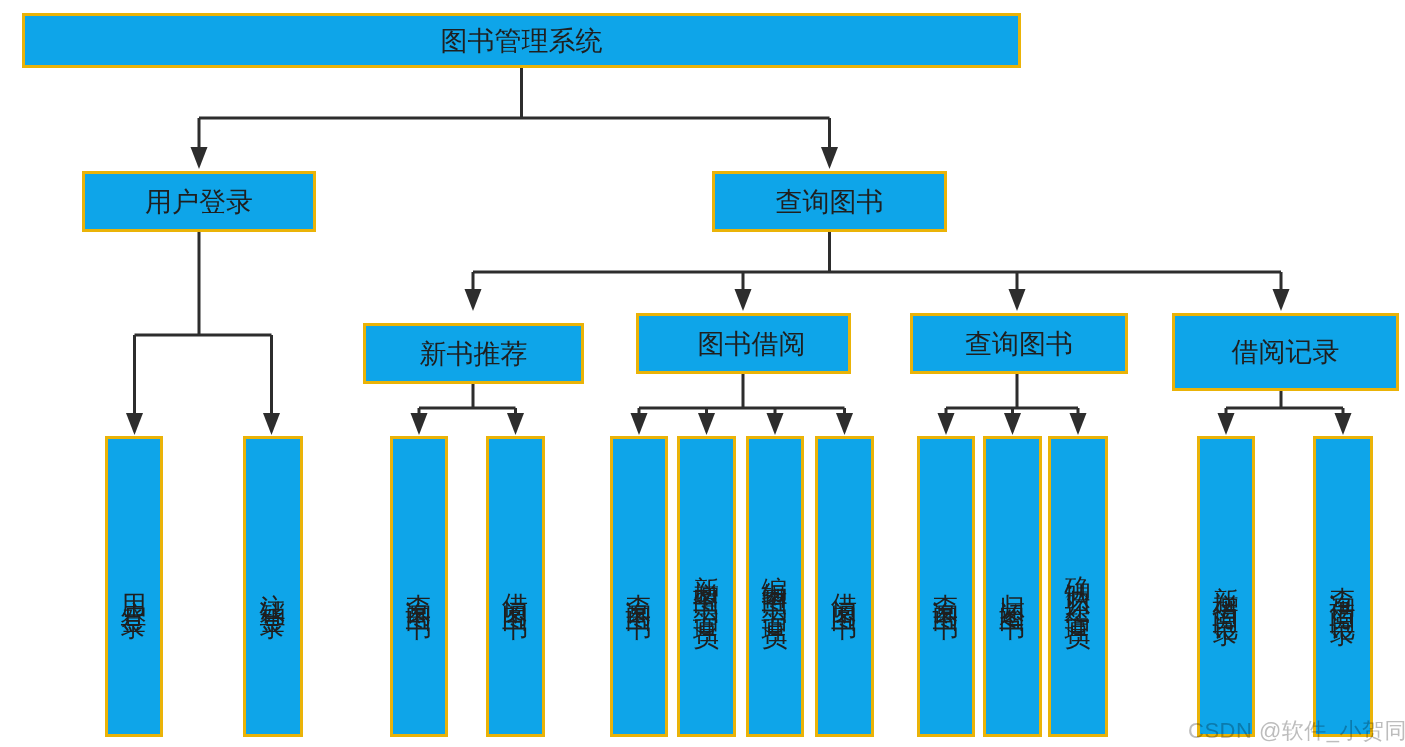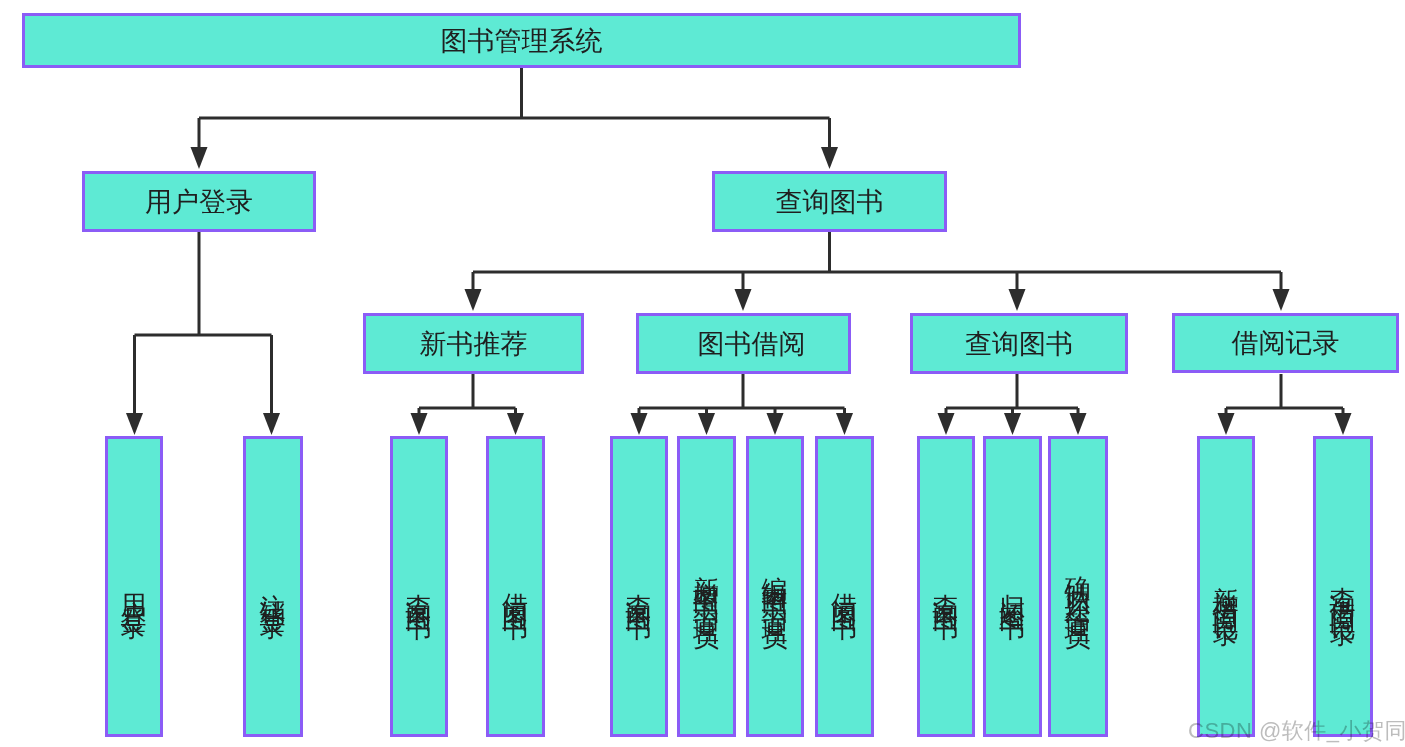--- a/index.html
+++ b/index.html
@@ -26,22 +26,22 @@
     stroke: #2d2d2d;
     stroke-width: 3;
   }
   #connectors polygon {
     fill: #2d2d2d;
     stroke: none;
   }
   .node {
     position: absolute;
     box-sizing: border-box;
-    border: 3px solid #8b5cf6;
-    background: #5eead4;
+    border: 3px solid #eab308;
+    background: #0ea5e9;
     color: #1f1f1f;
     display: flex;
     align-items: center;
     justify-content: center;
     font-size: 27px;
     z-index: 2;
     white-space: nowrap;
   }
   .leaf {
     writing-mode: vertical-rl;
@@ -109,24 +109,24 @@
       <polygon points="1217.5,413 1234.5,413 1226,435"></polygon>
       <polygon points="1334.5,413 1351.5,413 1343,435"></polygon>
     </g>
   </svg>
 
   <div class="node" style="left:22px; top:13px; width:999px; height:55px;">图书管理系统</div>
 
   <div class="node" style="left:82px; top:171px; width:234px; height:61px;">用户登录</div>
   <div class="node" style="left:712px; top:171px; width:235px; height:61px;">查询图书</div>
 
-  <div class="node" style="left:363px; top:313px; width:221px; height:61px;">新书推荐</div>
+  <div class="node" style="left:363px; top:323px; width:221px; height:61px;">新书推荐</div>
   <div class="node" style="left:636px; top:313px; width:215px; height:61px;padding-left:16px;">图书借阅</div>
   <div class="node" style="left:910px; top:313px; width:218px; height:61px;">查询图书</div>
-  <div class="node" style="left:1172px; top:313px; width:227px; height:60px;">借阅记录</div>
+  <div class="node" style="left:1172px; top:313px; width:227px; height:78px;">借阅记录</div>
 
   <div class="node leaf" style="left:105px; top:436px; width:58px; height:301px;">用户登录</div>
   <div class="node leaf" style="left:243px; top:436px; width:60px; height:301px;">注销登录</div>
 
   <div class="node leaf" style="left:390px; top:436px; width:58px; height:301px;">查询图书</div>
   <div class="node leaf" style="left:486px; top:436px; width:59px; height:301px;">借阅图书</div>
 
   <div class="node leaf" style="left:610px; top:436px; width:58px; height:301px;">查询图书</div>
   <div class="node leaf" style="left:677px; top:436px; width:59px; height:301px;">新增图书（管理员）</div>
   <div class="node leaf" style="left:746px; top:436px; width:58px; height:301px;">编辑图书（管理员）</div>

